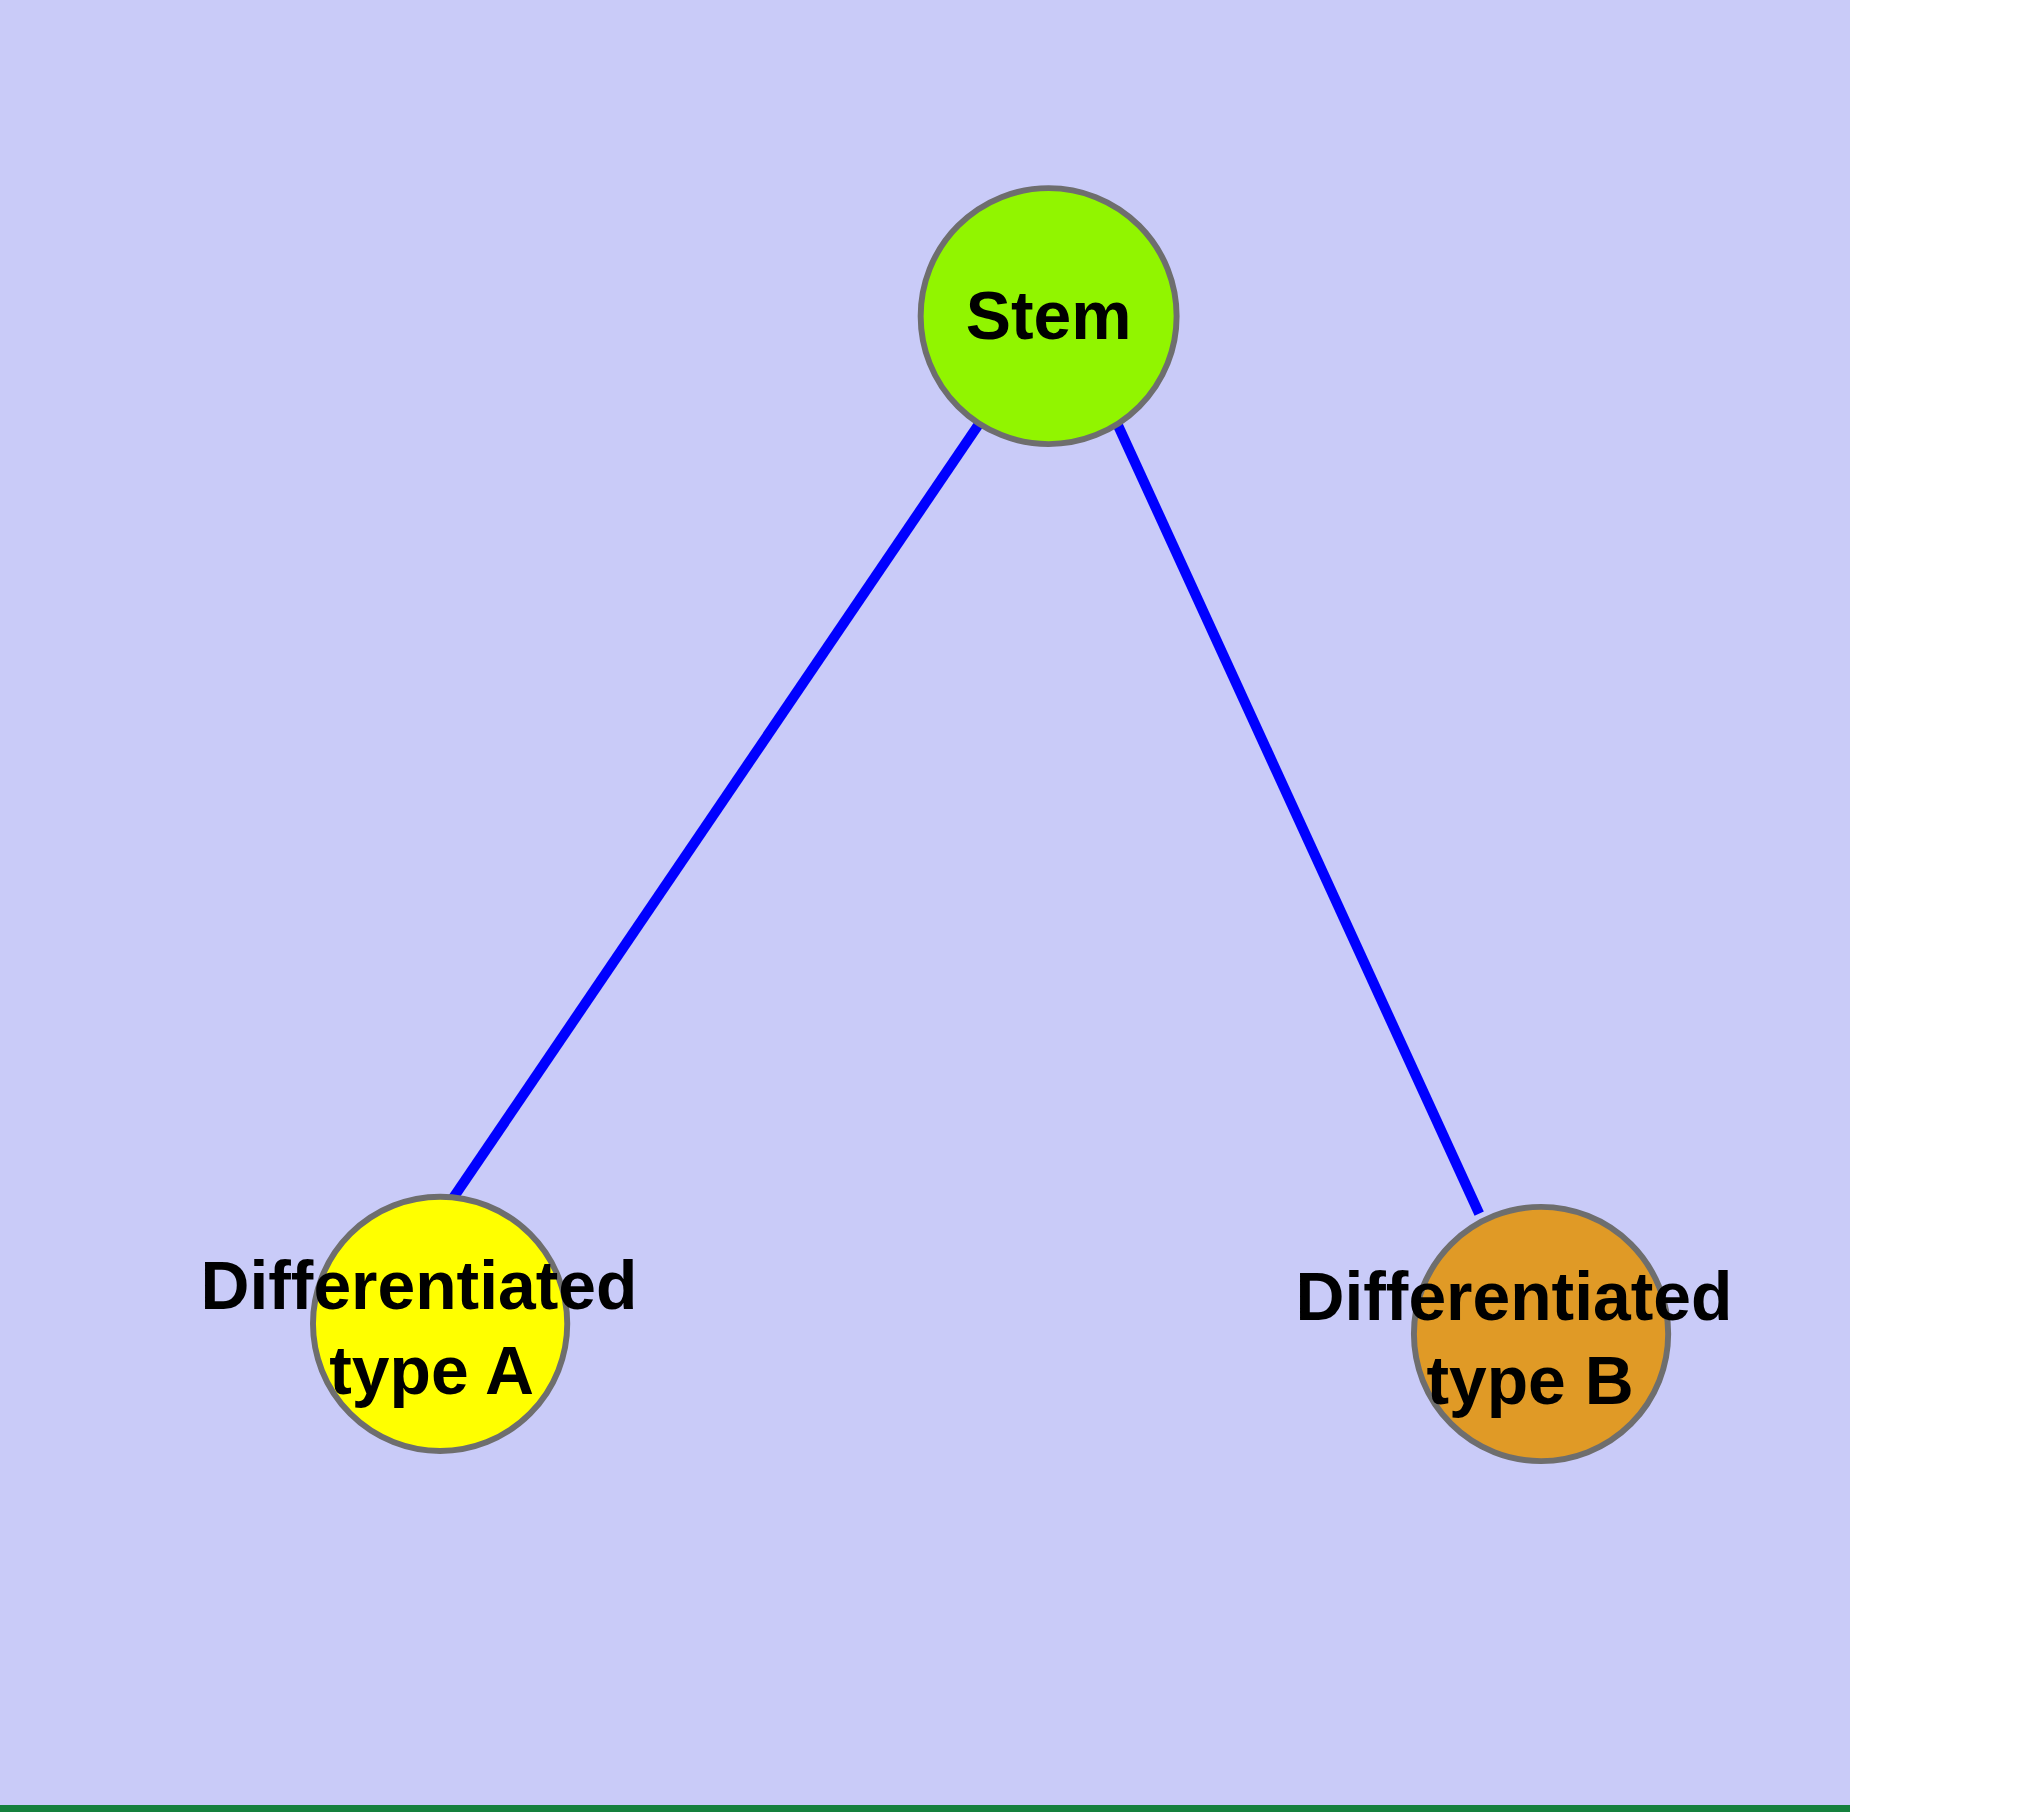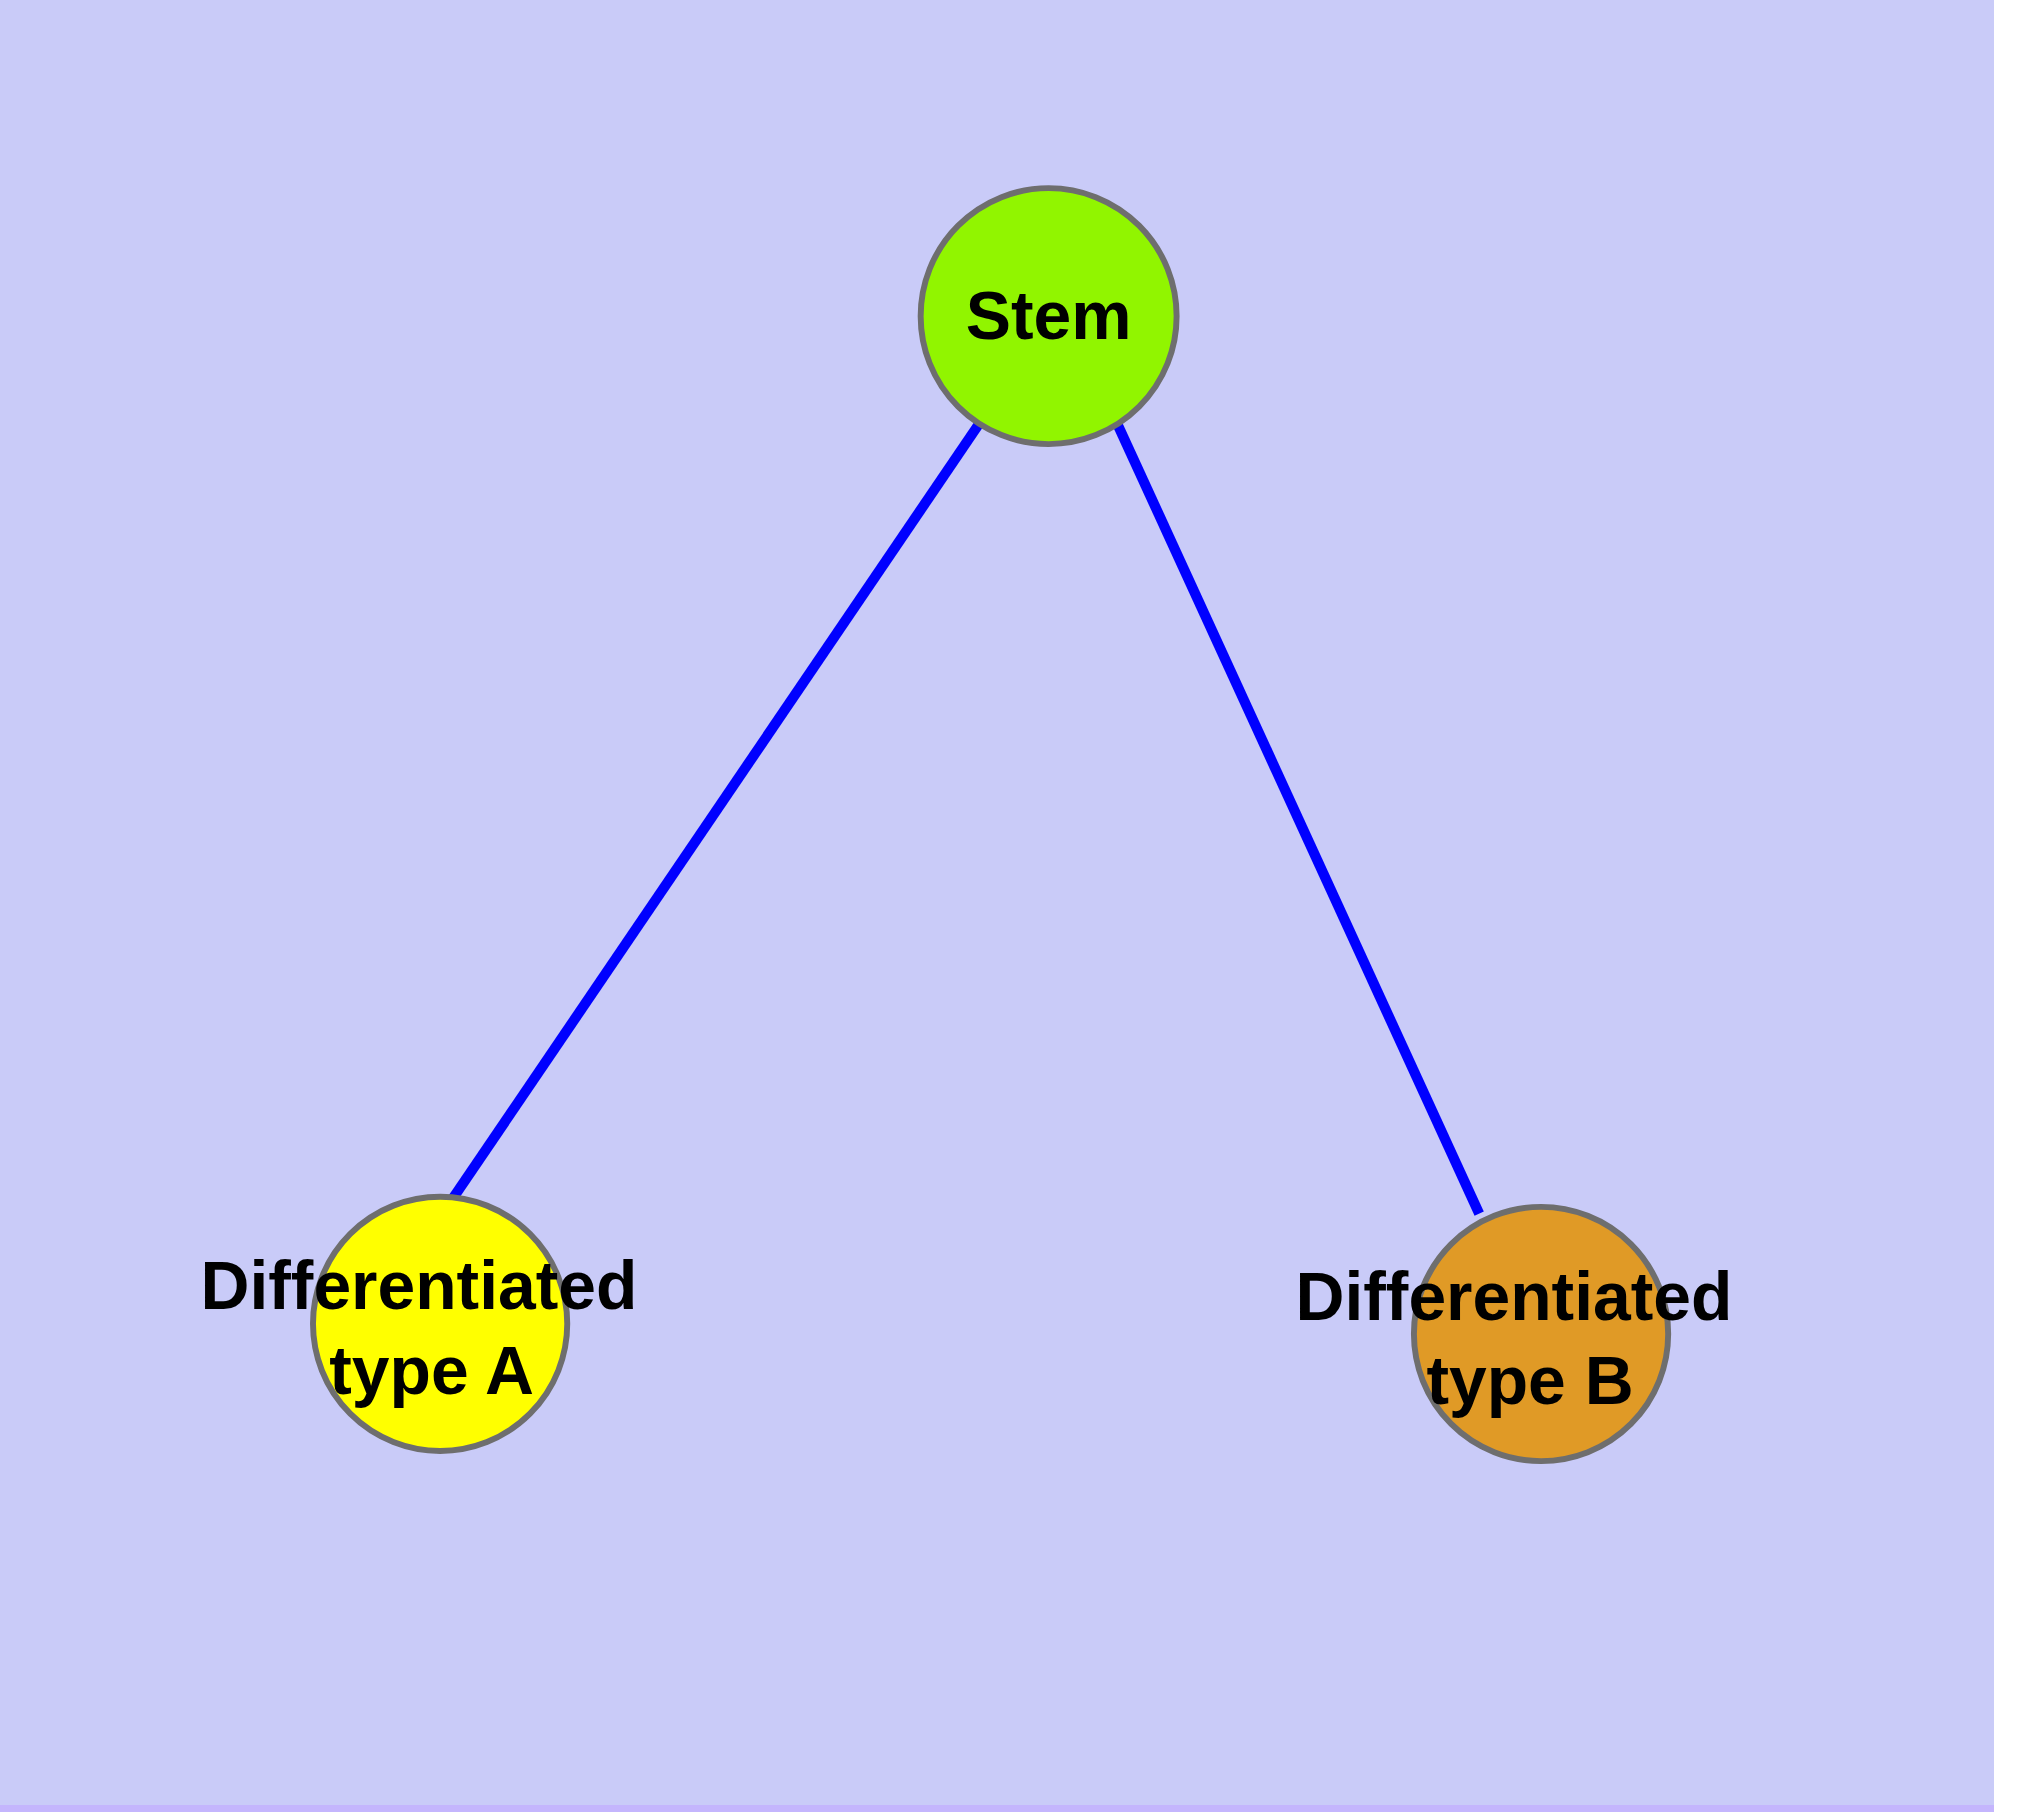--- a/index.html
+++ b/index.html
@@ -3,24 +3,24 @@
 <meta charset="utf-8">
 <title>Cell Differentiation Network</title>
 <style>
   html, body {
     margin: 0;
     padding: 0;
     background: #ffffff;
   }
   #stage {
     position: relative;
-    width: 1994px;
+    width: 1850px;
     height: 1812px;
     overflow: hidden;
-    background: #c4b5fd;
+    background: #15803d;
     font-family: "Liberation Sans", sans-serif;
   }
   #canvas-bg {
     position: absolute;
     left: 0;
     top: 0;
     width: 2021px;
     height: 1805px;
     background: #c9cbf8;
   }

